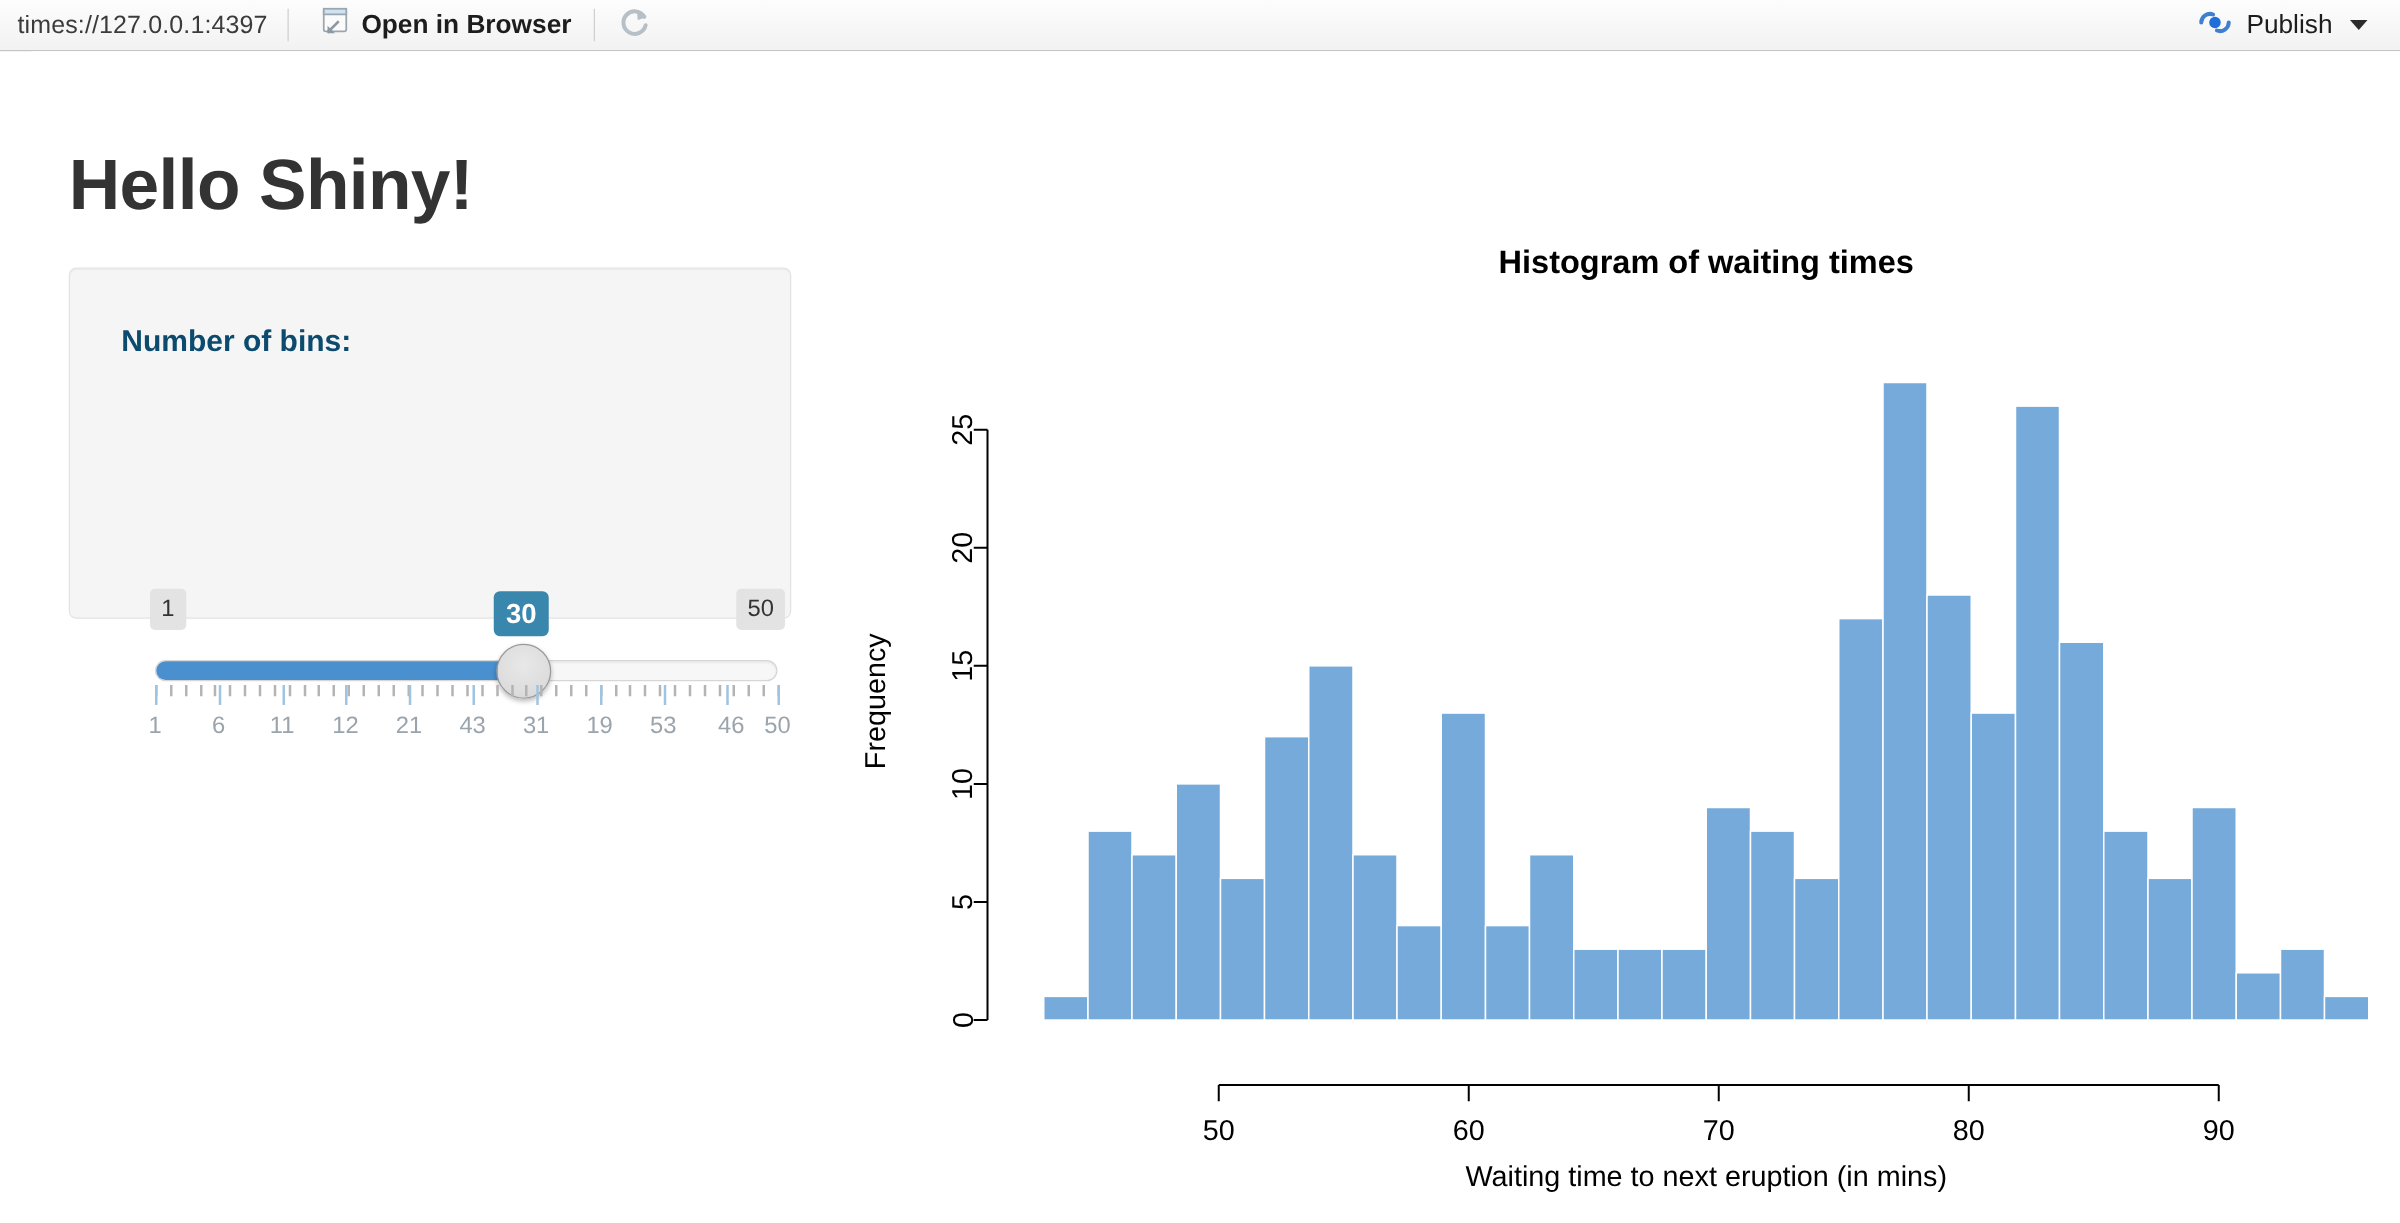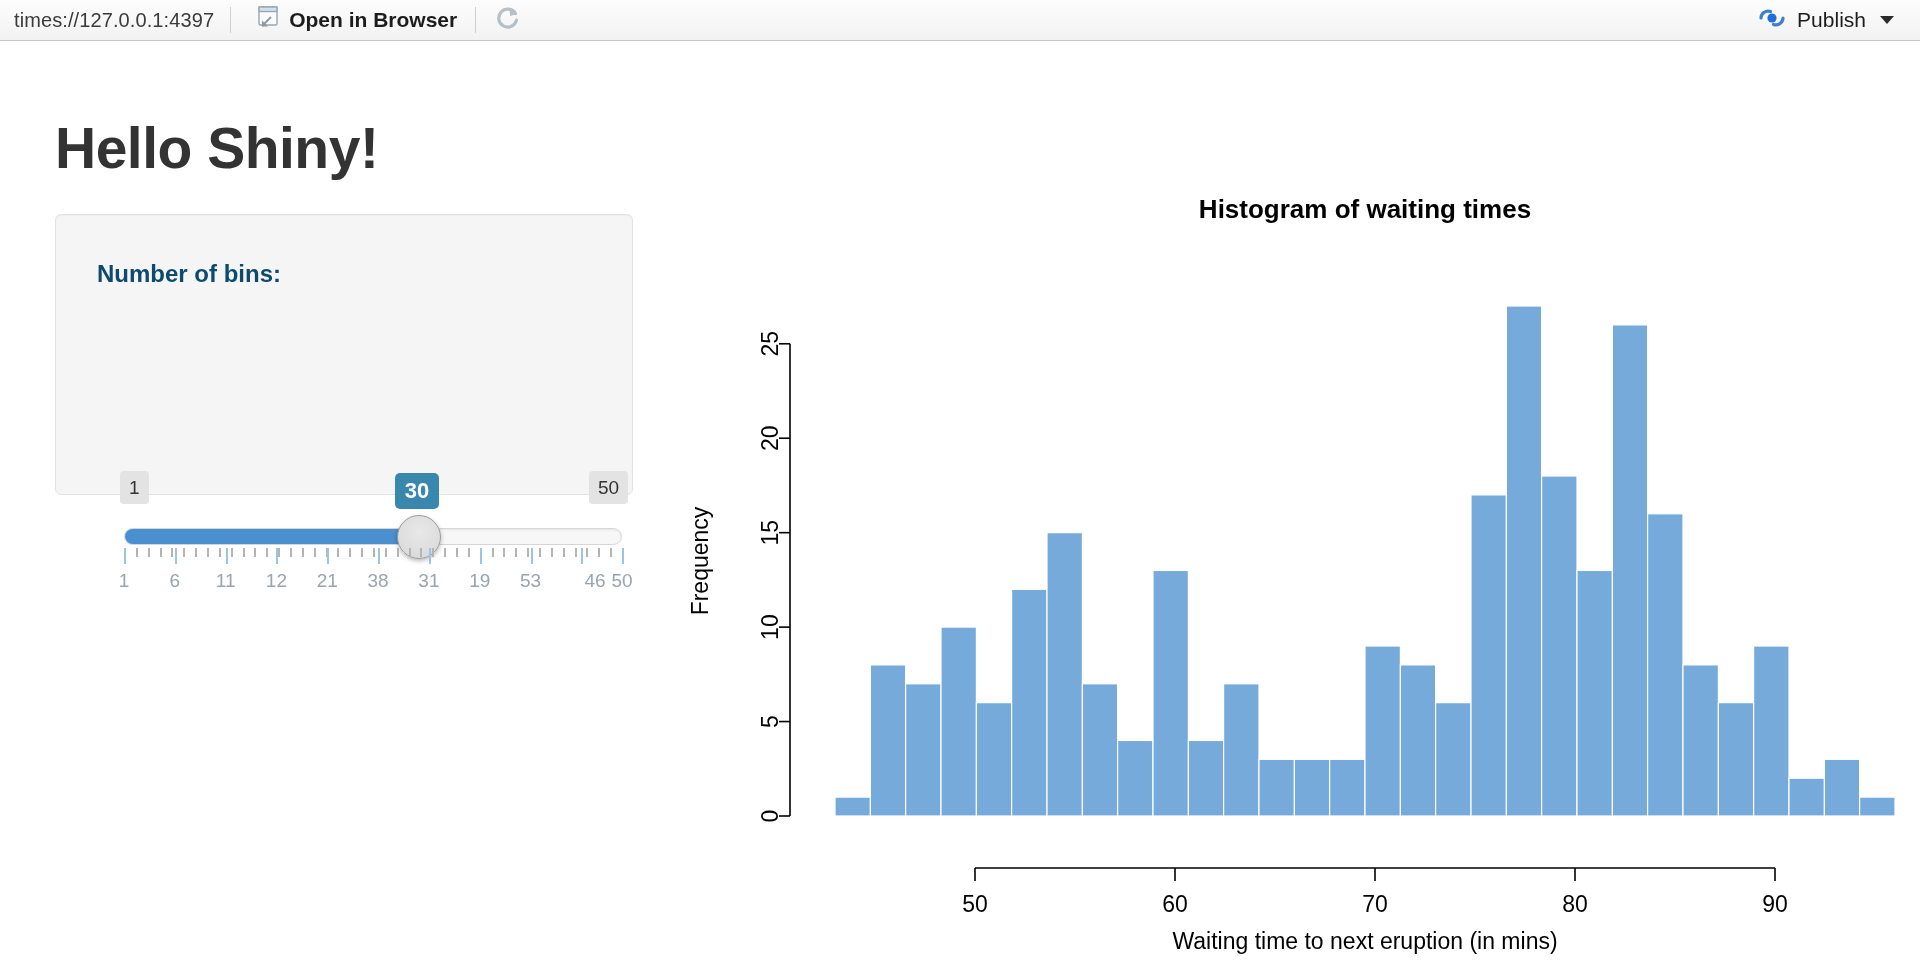--- a/index.html
+++ b/index.html
@@ -334,25 +334,25 @@
         <div class="tick major" style="left: 406.531px;"></div>
         <div class="tick major" style="left: 457.347px;"></div>
         <div class="tick major" style="left: 498px;"></div>
       </div>
     <div id="tick-labels">
         <div class="tick-label" style="left: 0px;">1</div>
         <div class="tick-label" style="left: 50.8163px;">6</div>
         <div class="tick-label" style="left: 101.633px;">11</div>
         <div class="tick-label" style="left: 152.449px;">12</div>
         <div class="tick-label" style="left: 203.265px;">21</div>
-        <div class="tick-label" style="left: 254.082px;">38</div>
+        <div class="tick-label" style="left: 254.082px;">43</div>
         <div class="tick-label" style="left: 304.898px;">31</div>
         <div class="tick-label" style="left: 355.714px;">19</div>
         <div class="tick-label" style="left: 406.531px;">53</div>
-        <div class="tick-label" style="left: 471px;">46</div>
+        <div class="tick-label" style="left: 461px;">46</div>
         <div class="tick-label" style="left: 498px;">50</div>
       </div>
   </div>
 
   <div id="plot">
     <svg id="plot-svg" width="1260" height="800" viewBox="0 0 1260 800">
         <text x="715" y="62" text-anchor="middle" class="plot-title">Histogram of waiting times</text>
         <g>
           <rect x="185" y="641.1111111111111" width="35.40000000000006" height="18.888888888888914" fill="#75aadb" stroke="#ffffff" stroke-width="1.2"></rect>
           <rect x="220.40000000000006" y="508.8888888888889" width="35.19999999999996" height="151.1111111111111" fill="#75aadb" stroke="#ffffff" stroke-width="1.2"></rect>

